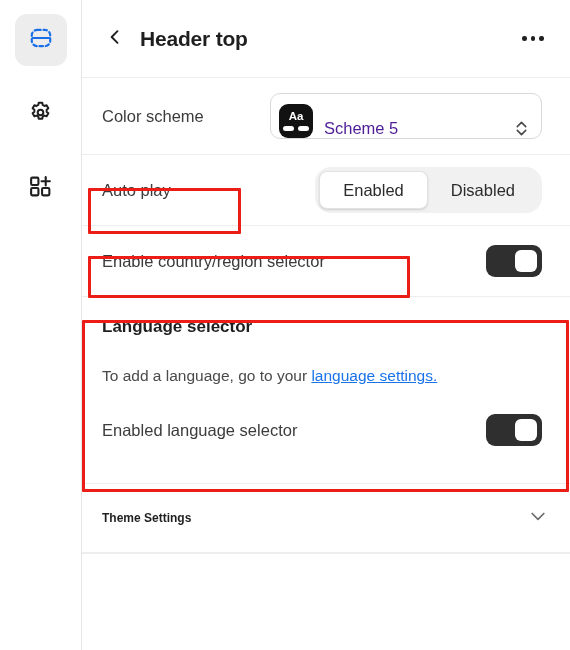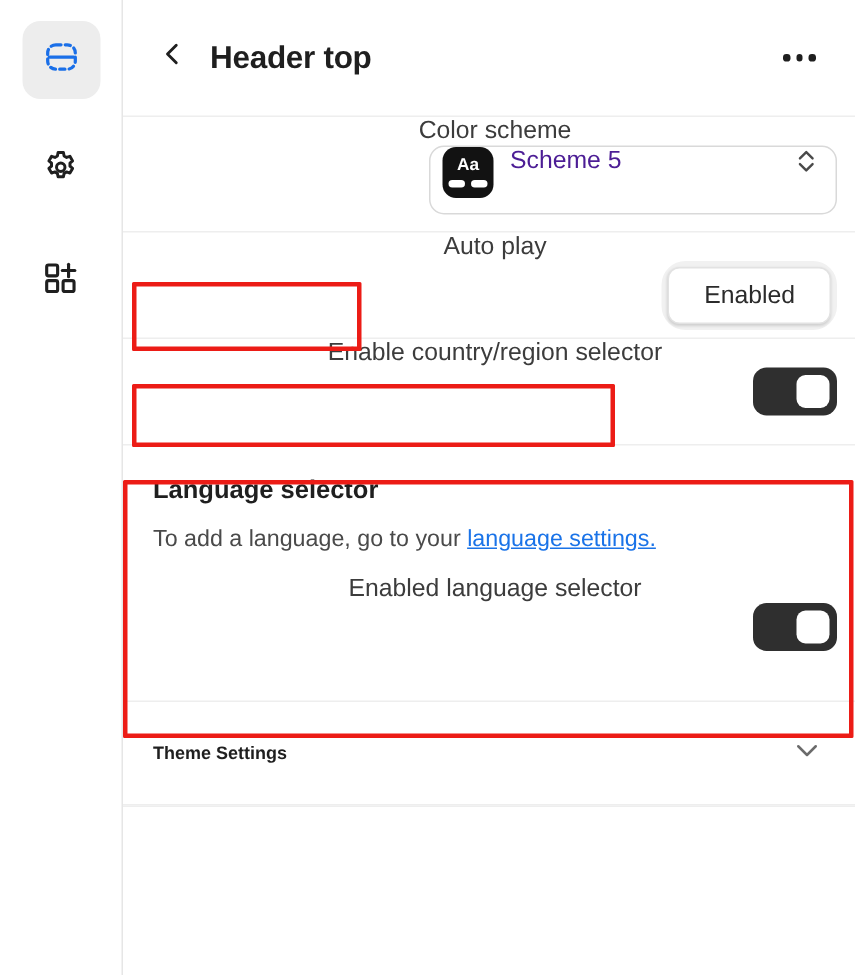--- a/index.html
+++ b/index.html
@@ -49,34 +49,33 @@
   .more-btn {
     margin-left: auto; width: 30px; height: 26px;
     display: flex; align-items: center; justify-content: center;
     gap: 4px; cursor: pointer;
   }
   .dot { width: 4.5px; height: 4.5px; border-radius: 50%; background: #1f1f1f; }
 
   
   .row {
     display: flex; align-items: center;
-    padding: 0 12px 0 20px;
+    padding: 0 28px 0 20px;
     min-height: 70px;
-    flex-direction: column;
   }
   .row-label { font-size: 16.5px; color: #3c3c3c; }
 
   .sep { height: 1px; background: #eeeeee; margin: 0; }
 
   
   .select {
     margin-left: auto;
     width: 272px; height: 46px;
     border: 1px solid #d9d9d9; border-radius: 10px;
-    display: flex; align-items: flex-start;
+    display: flex; align-items: flex-end;
     padding: 0 12px 0 8px; cursor: pointer; background: #fff;
   }
   .swatch {
     width: 34px; height: 34px; border-radius: 9px;
     background: #121212;
     display: flex; flex-direction: column;
     align-items: center; justify-content: center; gap: 3px;
     flex: 0 0 auto;
   }
   .swatch-aa { color: #fff; font-size: 11.5px; font-weight: bold; line-height: 1; }
@@ -114,21 +113,21 @@
     background: #2f2f2f; position: relative; cursor: pointer; flex: 0 0 auto;
   }
   .toggle .knob {
     position: absolute; top: 5px; right: 5px;
     width: 22px; height: 22px; border-radius: 6px; background: #fff;
   }
 
   
   .lang-block { padding: 20px 22px 14px 20px; }
   .lang-title { font-size: 17px; font-weight: bold; color: #1f1f1f; }
-  .lang-sub { font-size: 15.5px; color: #4a4a4a; margin-top: 14px; }
+  .lang-sub { font-size: 15.5px; color: #4a4a4a; margin-top: 30px; }
   .lang-link { color: #1a73e8; text-decoration: underline; cursor: pointer; }
 
   
   .accordion {
     display: flex; align-items: center;
     padding: 0 22px 0 20px; height: 68px; cursor: pointer;
   }
   .accordion-title { font-size: 12px; font-weight: bold; color: #1f1f1f; }
   .accordion-chevron { margin-left: auto; }
 
@@ -214,20 +213,21 @@
         </div>
       </div>
     </div>
 
     <div class="sep"></div>
 
     <div class="row">
       <div class="row-label">Auto play</div>
       <div class="segmented">
         <div class="seg selected">Enabled</div>
+        <div class="seg">Disabled</div>
       </div>
     </div>
 
     <div class="sep"></div>
 
     <div class="row">
       <div class="row-label">Enable country/region selector</div>
       <div class="toggle">
         <span class="knob"></span>
       </div>

